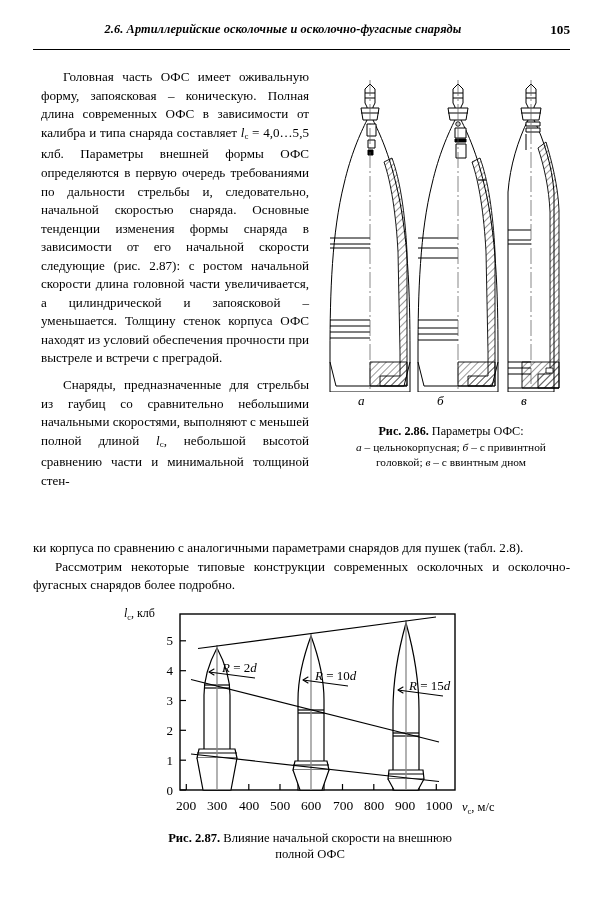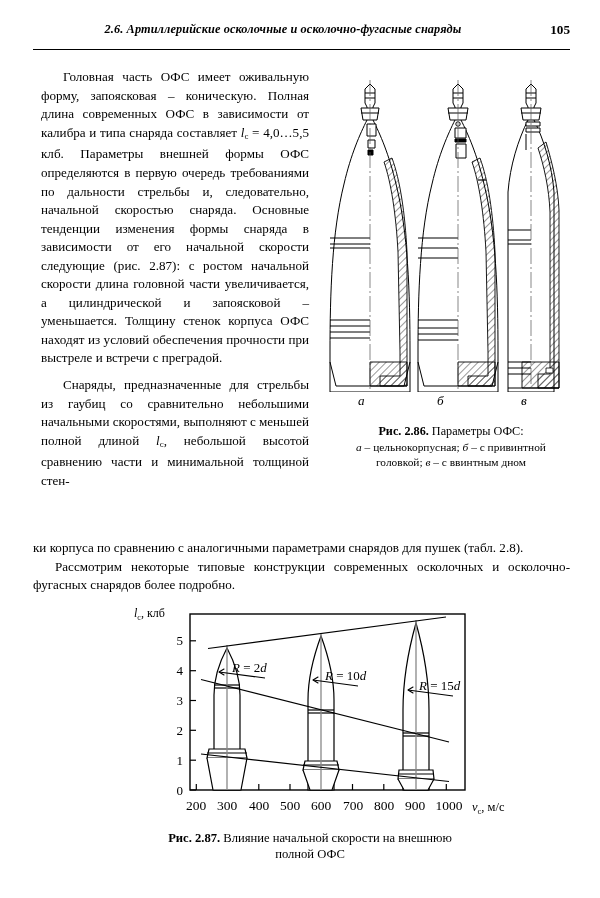--- a/index.html
+++ b/index.html
@@ -126,21 +126,21 @@
     font-size: 12.2px;
     line-height: 15.6px;
   }
   .fig286-caption .bold { font-weight: bold; }
   .fig286-caption .sub-line { font-size: 11.4px; }
   .fig286-caption .it { font-style: italic; }
 
   
   .fig287 {
     position: absolute;
-    left: 120px;
+    left: 110px;
     top: 600px;
     width: 400px;
     height: 225px;
   }
   .fig287 svg { display: block; }
 
   .fig287-caption {
     position: absolute;
     left: 100px;
     top: 830px;

